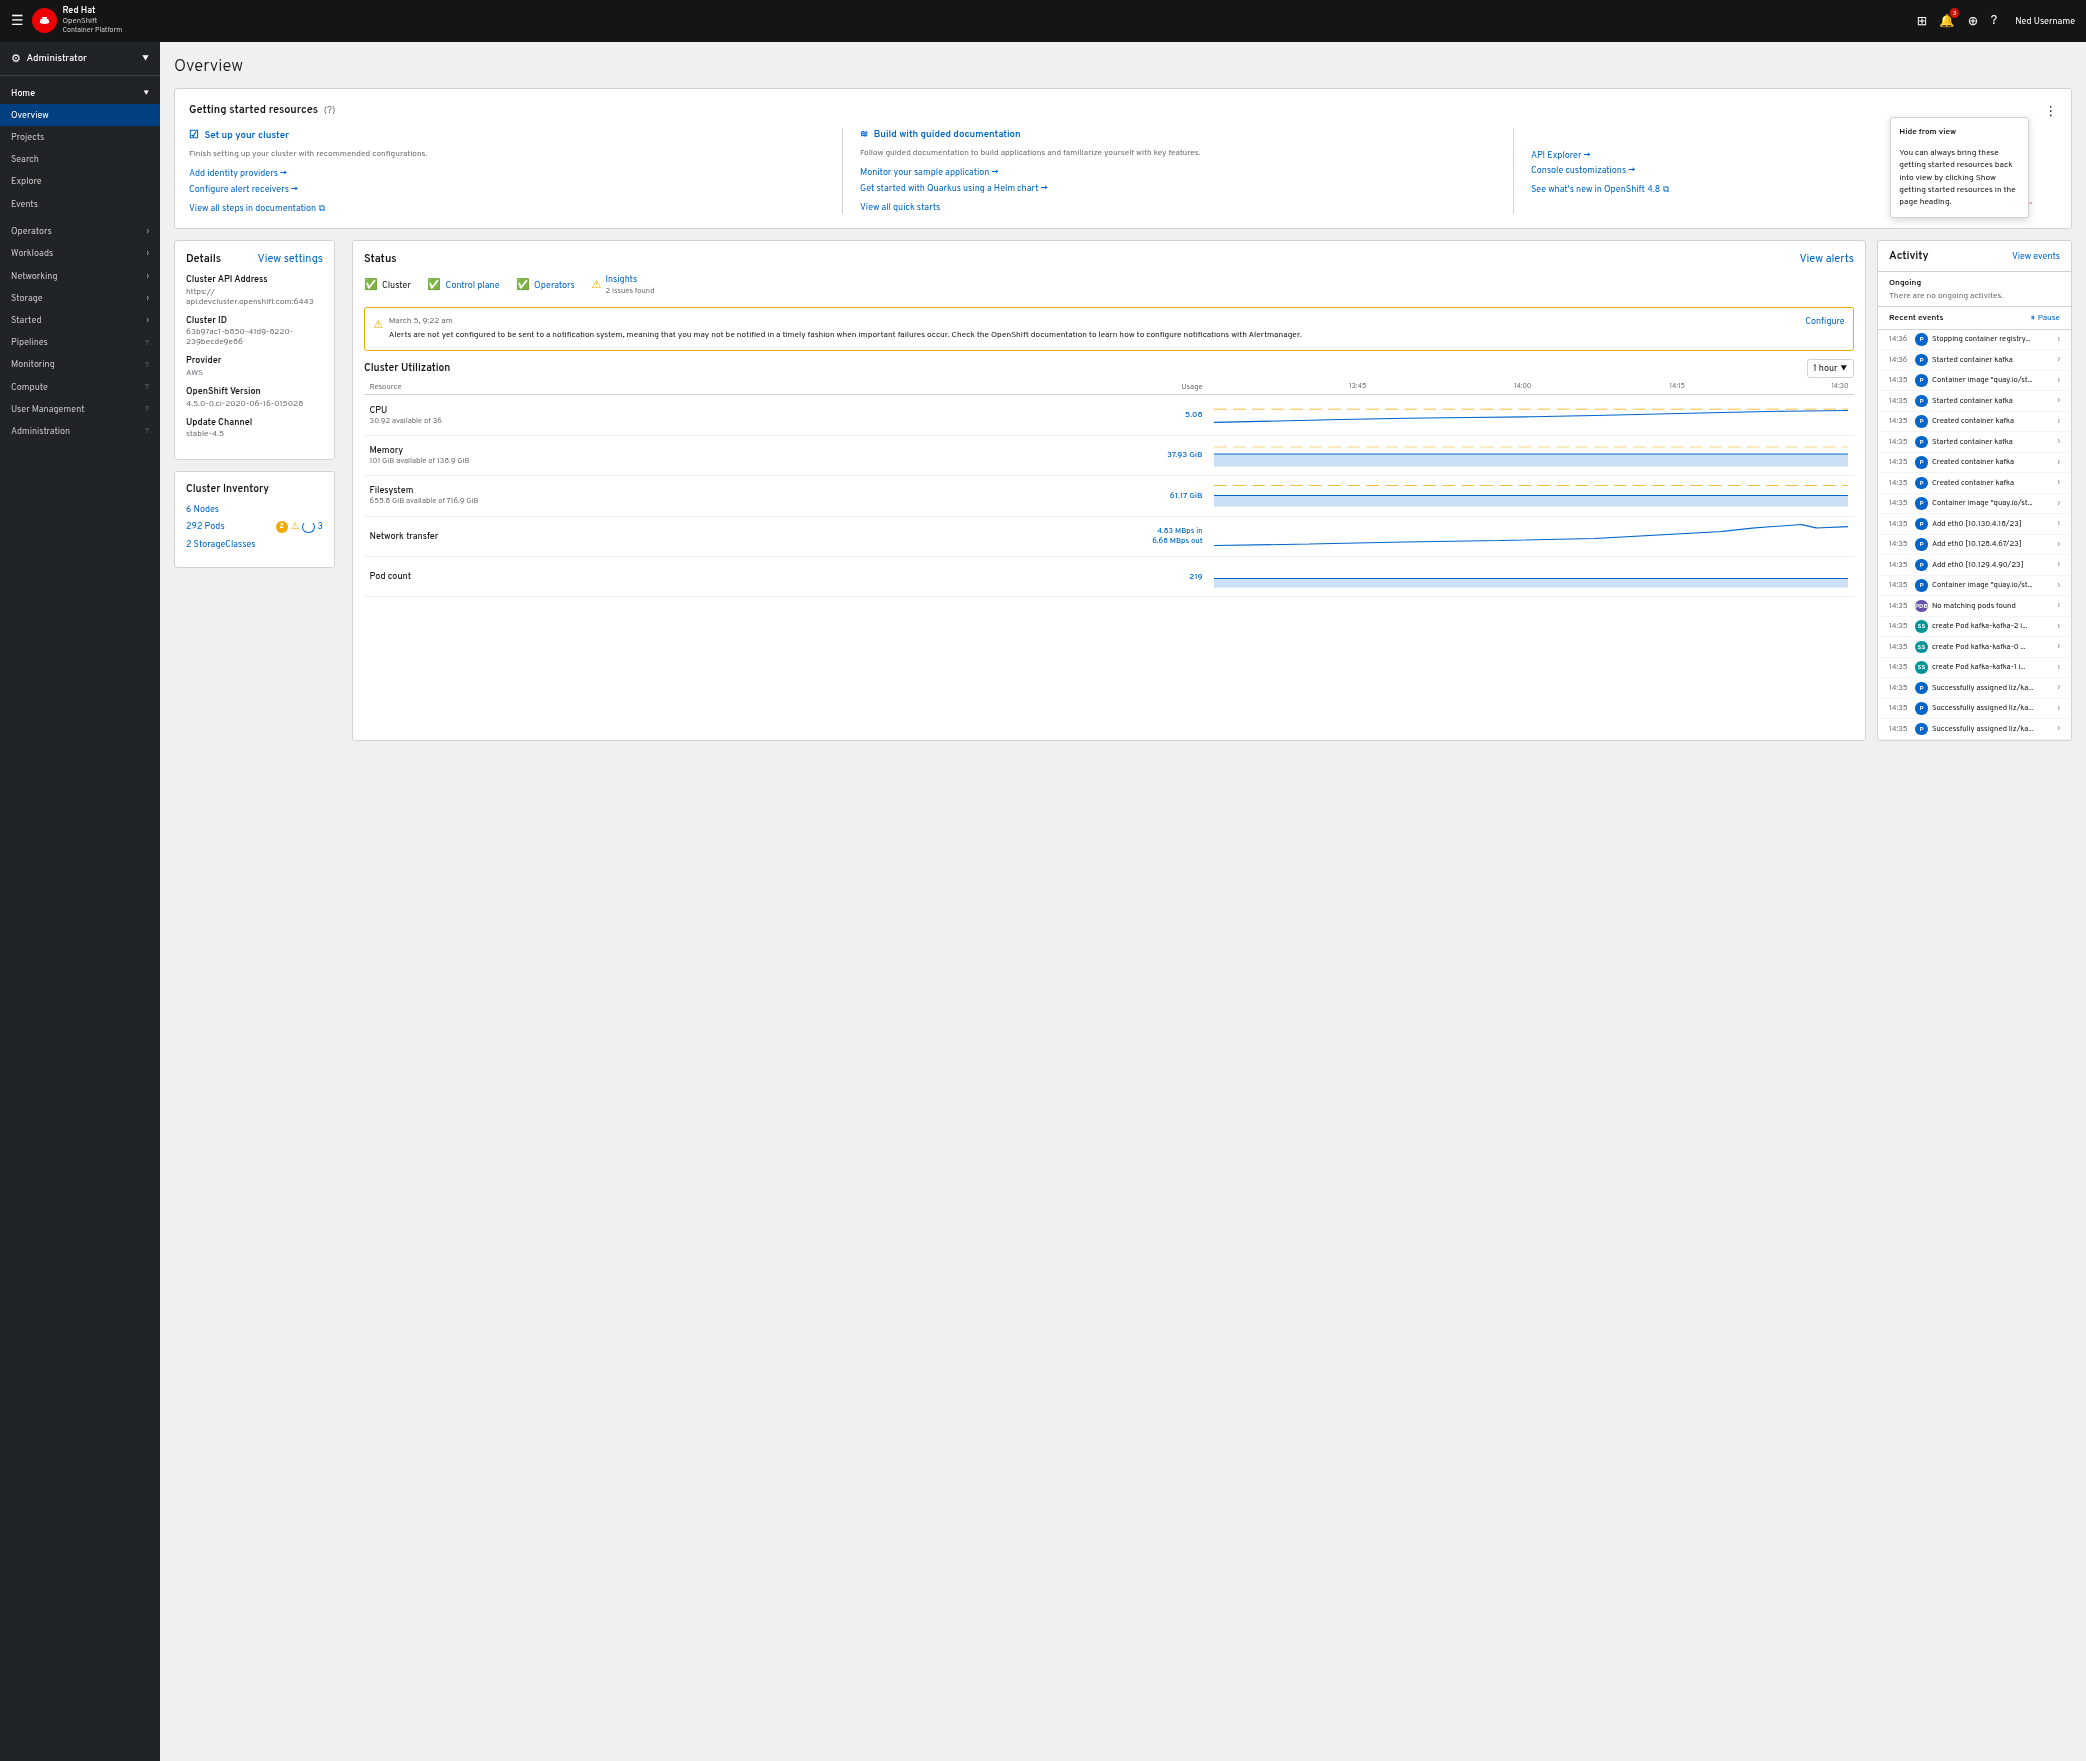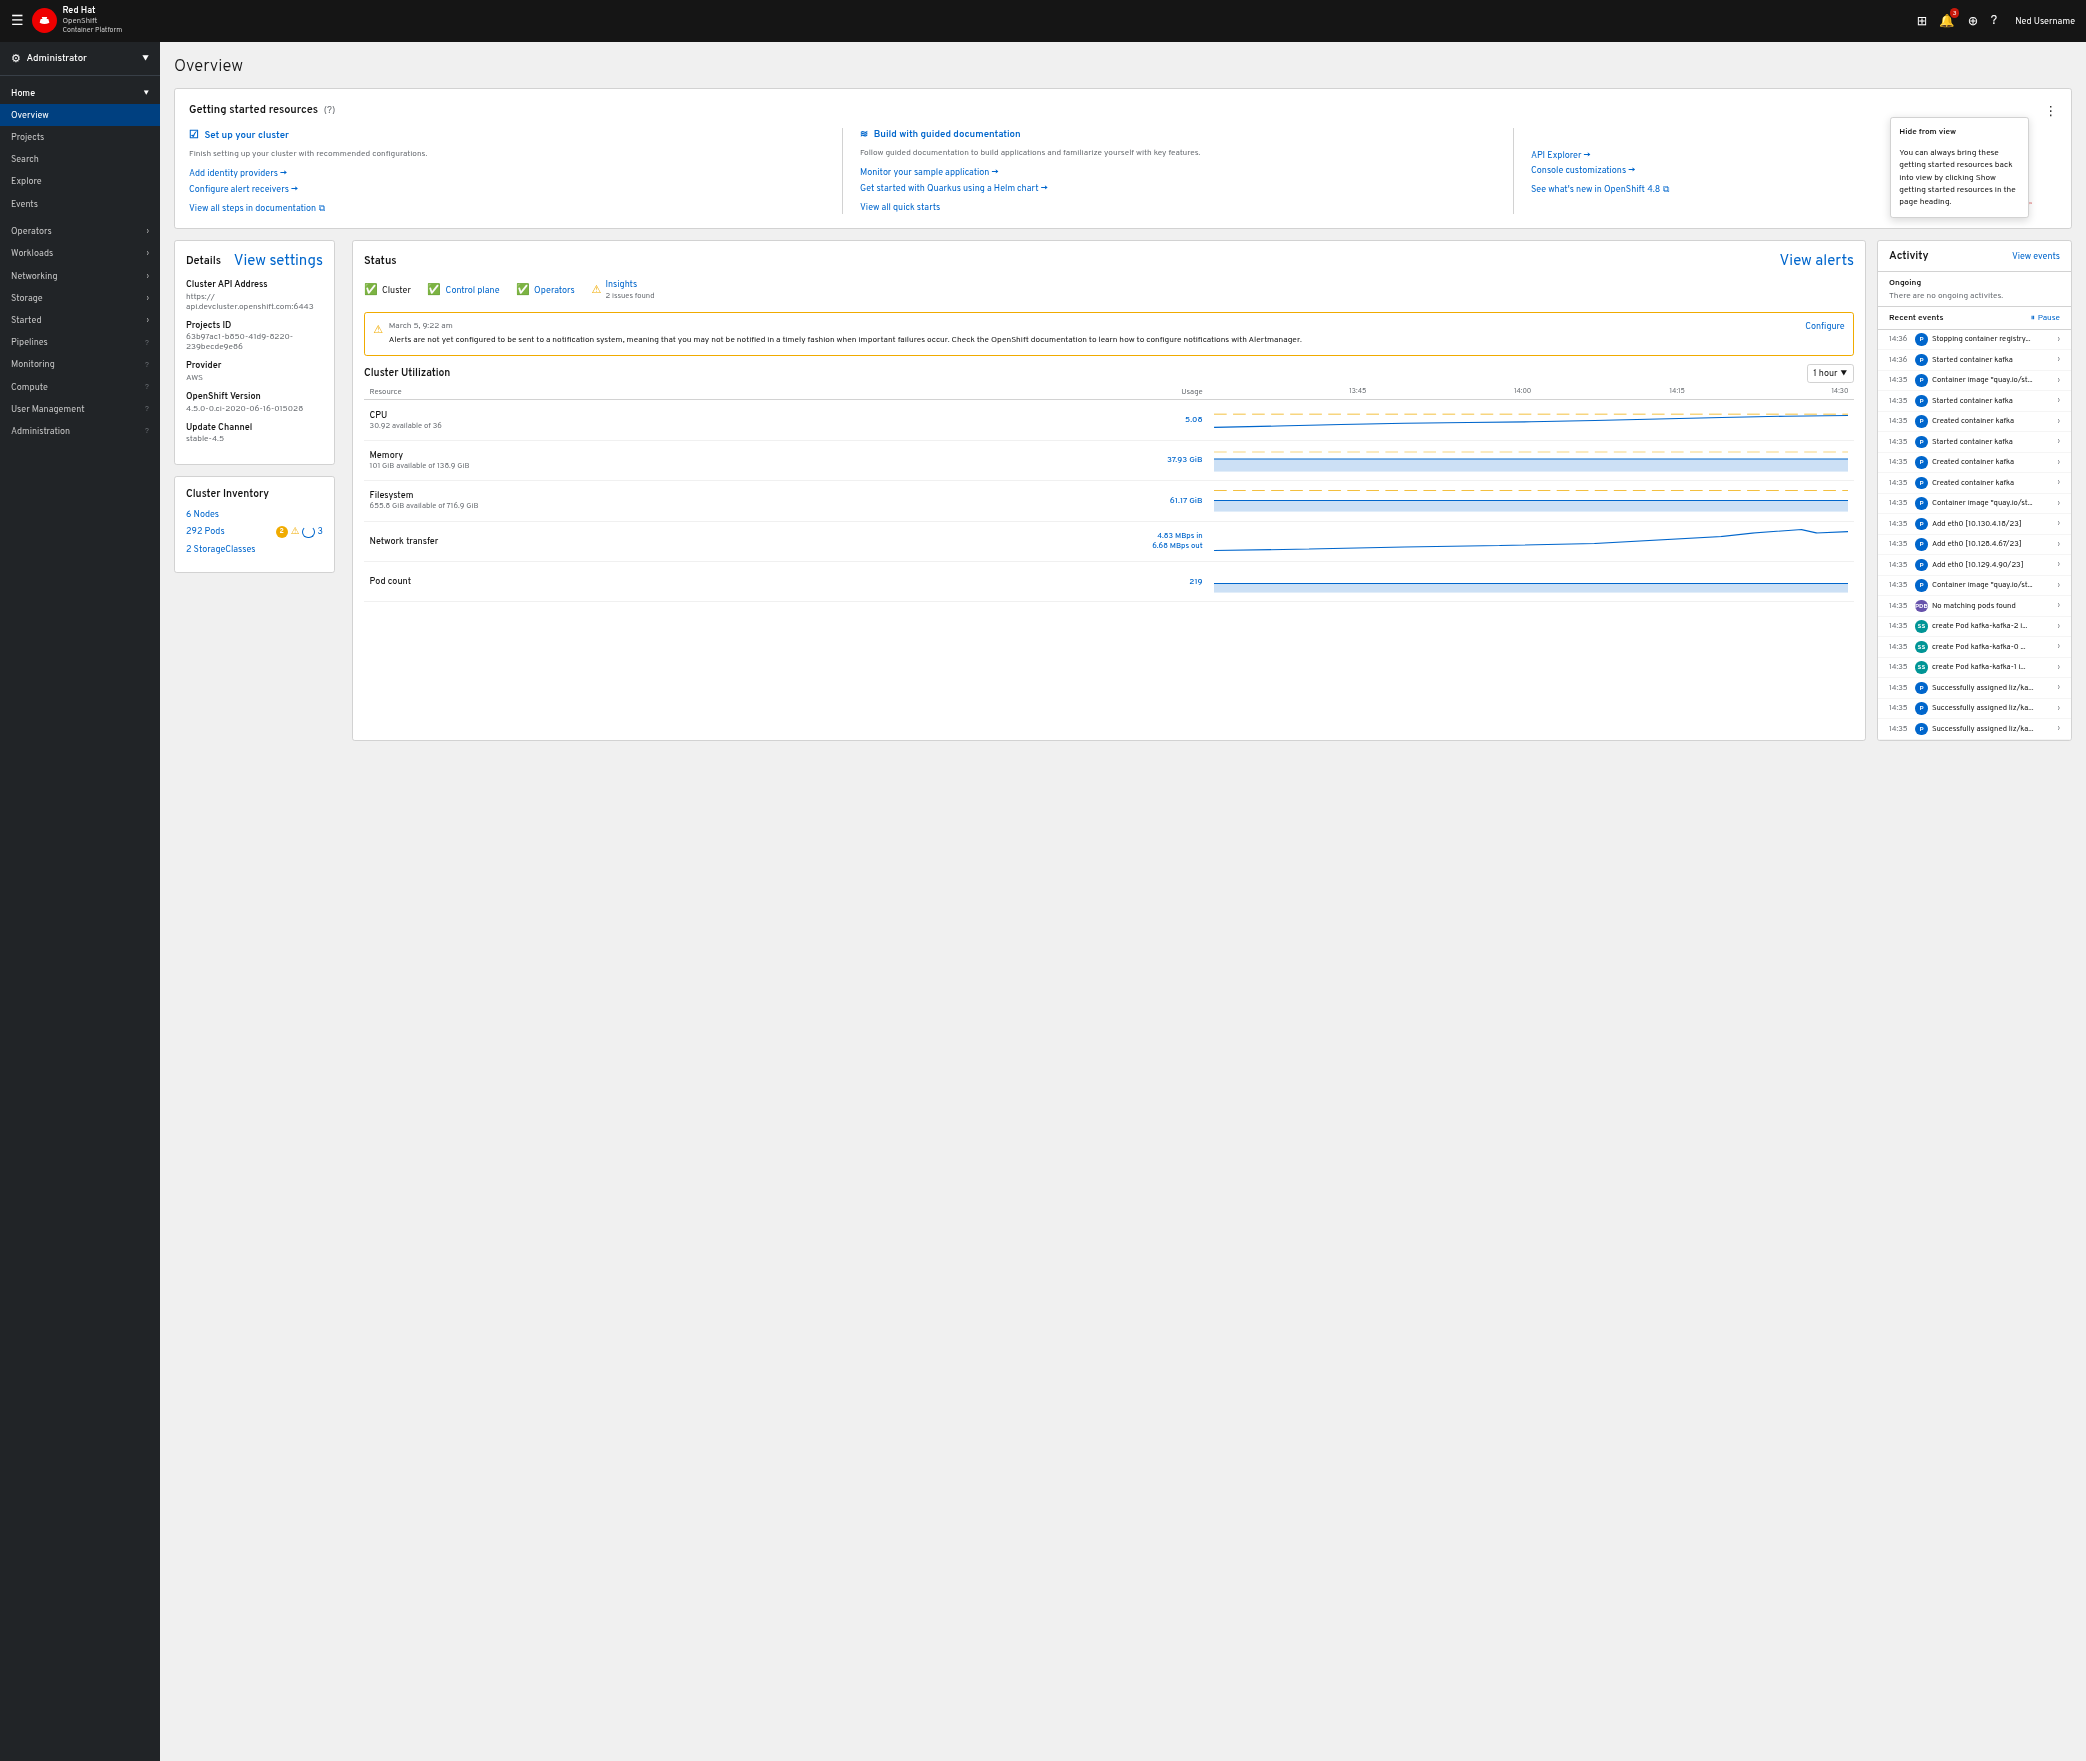--- a/index.html
+++ b/index.html
@@ -82,21 +82,21 @@
     .kebab-menu { position: absolute; top: 14px; right: 14px; cursor: pointer; font-size: 12.5px; color: #151515; }
 
     
     .bottom-row { display: flex; gap: 11px; }
     .details-card { width: 161px; background: #fff; border: 0.7px solid #d2d2d2; border-radius: 2.8px; padding: 11px; flex-shrink: 0; }
     .status-card { flex: 1; background: #fff; border: 0.7px solid #d2d2d2; border-radius: 2.8px; padding: 11px; }
     .activity-card { width: 195px; background: #fff; border: 0.7px solid #d2d2d2; border-radius: 2.8px; padding: 0; flex-shrink: 0; overflow: hidden; }
 
     .card-header { display: flex; justify-content: space-between; align-items: center; margin-bottom: 8.3px; }
     .card-header-title { font-size: 11px; font-weight: 600; }
-    .card-header-link { color: #0066cc; font-size: 15px; cursor: pointer; }
+    .card-header-link { color: #0066cc; font-size: 11px; cursor: pointer; }
 
     
     .detail-field { margin-bottom: 8.3px; }
     .detail-label { font-size: 9px; font-weight: 600; color: #151515; margin-bottom: 1.4px; }
     .detail-value { font-size: 8.3px; color: #6a6e73; }
 
     
     .status-indicators { display: flex; gap: 16.7px; margin-bottom: 11px; align-items: center; }
     .status-item { display: flex; align-items: center; gap: 4.2px; font-size: 9px; }
     .status-item .check { color: #3e8635; font-size: 11px; }
@@ -326,21 +326,21 @@
       <div class="details-card">
         <div class="card-header">
           <span class="card-header-title">Details</span>
           <span class="card-header-link">View settings</span>
         </div>
         <div class="detail-field">
           <div class="detail-label">Cluster API Address</div>
           <div class="detail-value">https://<br>api.devcluster.openshift.com:6443</div>
         </div>
         <div class="detail-field">
-          <div class="detail-label">Projects ID</div>
+          <div class="detail-label">Cluster ID</div>
           <div class="detail-value">63b97ac1-b850-41d9-8220-239becde9e86</div>
         </div>
         <div class="detail-field">
           <div class="detail-label">Provider</div>
           <div class="detail-value">AWS</div>
         </div>
         <div class="detail-field">
           <div class="detail-label">OpenShift Version</div>
           <div class="detail-value">4.5.0-0.ci-2020-06-16-015028</div>
         </div>

